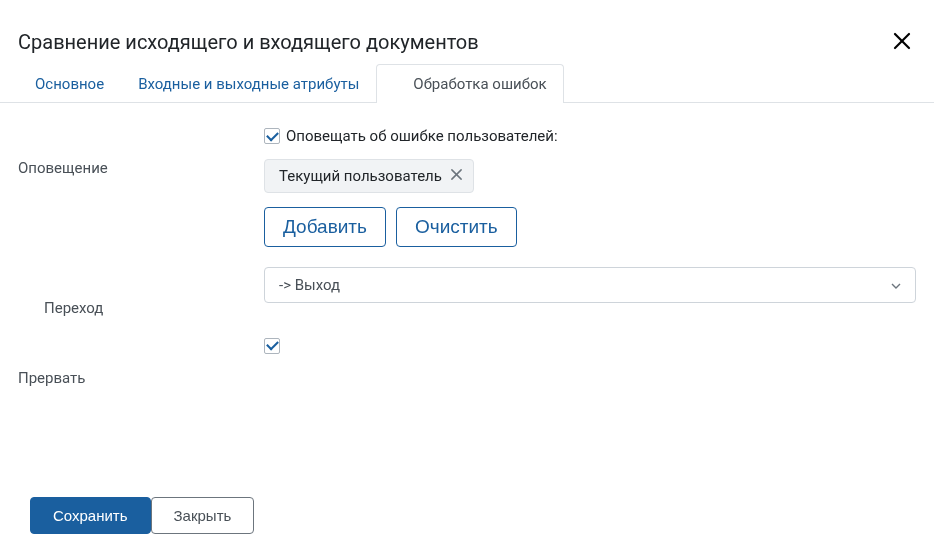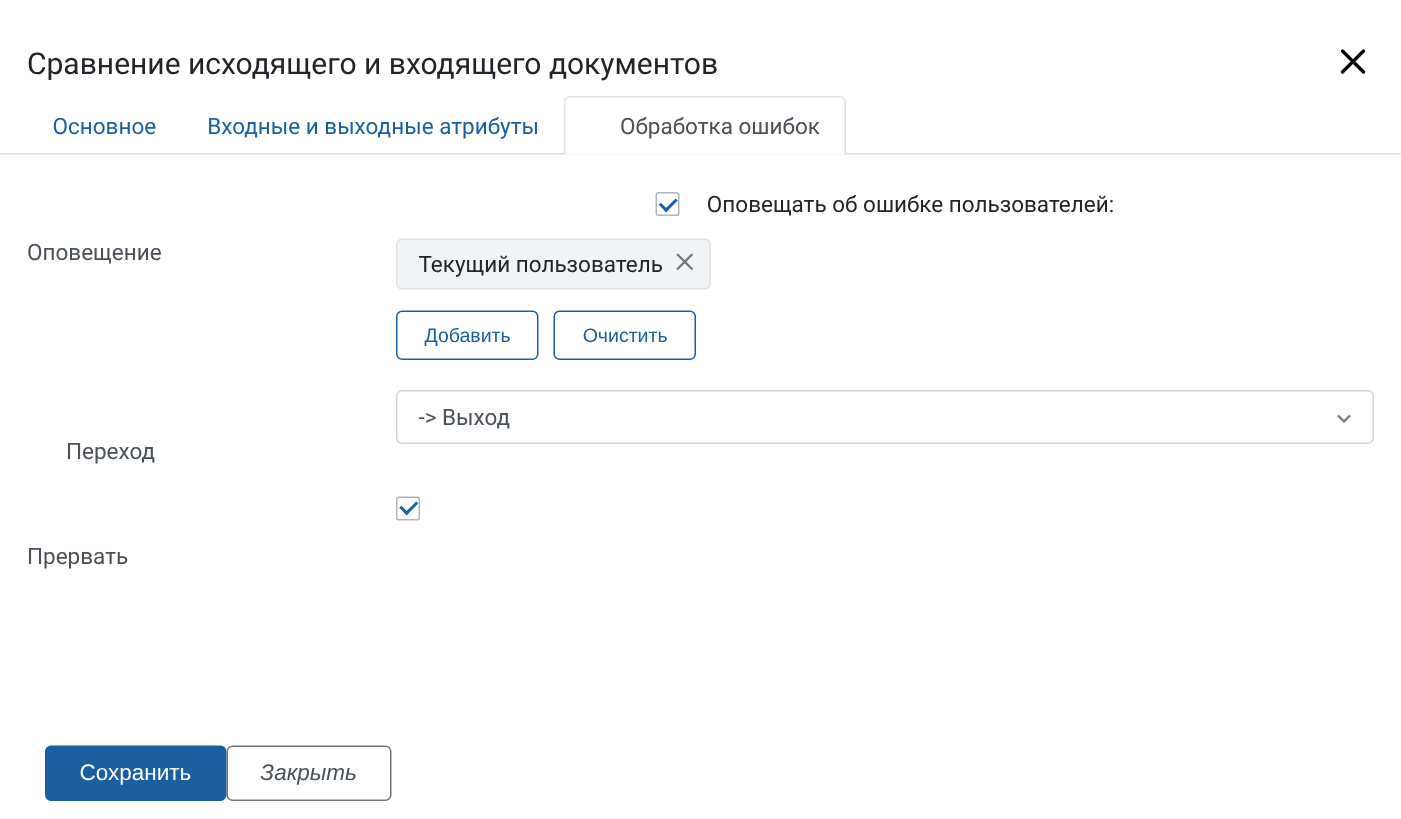--- a/index.html
+++ b/index.html
@@ -81,22 +81,21 @@
     }
     .form-label.indent {
       padding-left: 26px;
     }
     .form-control {
       flex: 1;
     }
     .checkbox-wrap {
       display: flex;
       align-items: center;
-      gap: 18px;
-      justify-content: center;
+      gap: 6px;
     }
     .checkbox {
       width: 16px;
       height: 16px;
       border: 1px solid #adb5bd;
       border-radius: 2px;
       display: inline-flex;
       align-items: center;
       justify-content: center;
       cursor: pointer;
@@ -144,21 +143,21 @@
     .btn-row {
       display: flex;
       gap: 10px;
     }
     .btn-outline {
       background: #fff;
       border: 1px solid #1a5f9f;
       color: #1a5f9f;
       padding: 8px 18px;
       border-radius: 4px;
-      font-size: 13px;
+      font-size: 19px;
       cursor: pointer;
     }
     .select {
       width: 100%;
       padding: 8px 14px;
       border: 1px solid #ced4da;
       border-radius: 4px;
       font-size: 15px;
       color: #495057;
       background: #fff;
@@ -188,21 +187,20 @@
       cursor: pointer;
     }
     .btn-secondary-outline {
       background: #fff;
       border: 1px solid #6c757d;
       color: #495057;
       padding: 9px 22px;
       border-radius: 4px;
       font-size: 15px;
       cursor: pointer;
-      font-style: italic;
     }
   </style>
 </head>
 <body>
 
 <div class="header">
   <div class="title">Сравнение исходящего и входящего документов</div>
   <button class="close-btn">
     <span>
       <svg viewBox="0 0 20 20" stroke="currentColor" stroke-width="2.2" fill="none" stroke-linecap="round">

